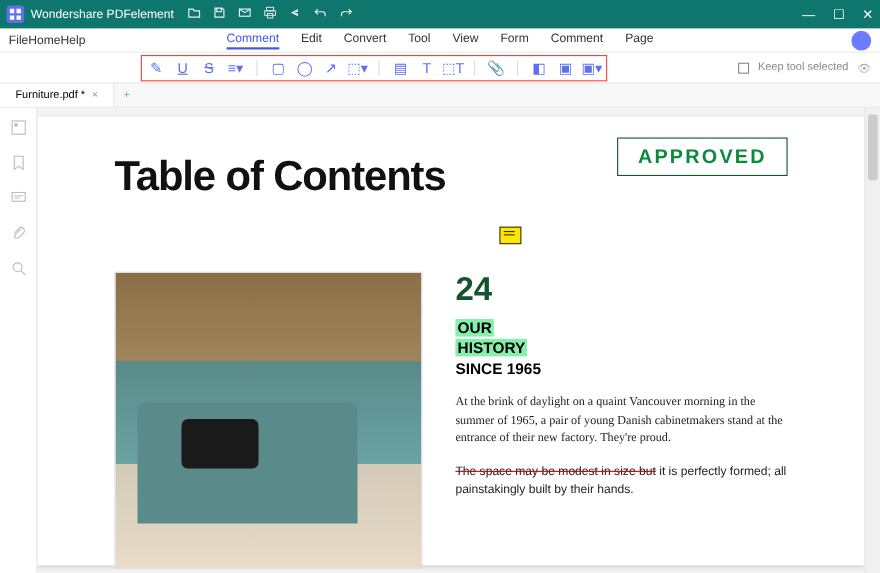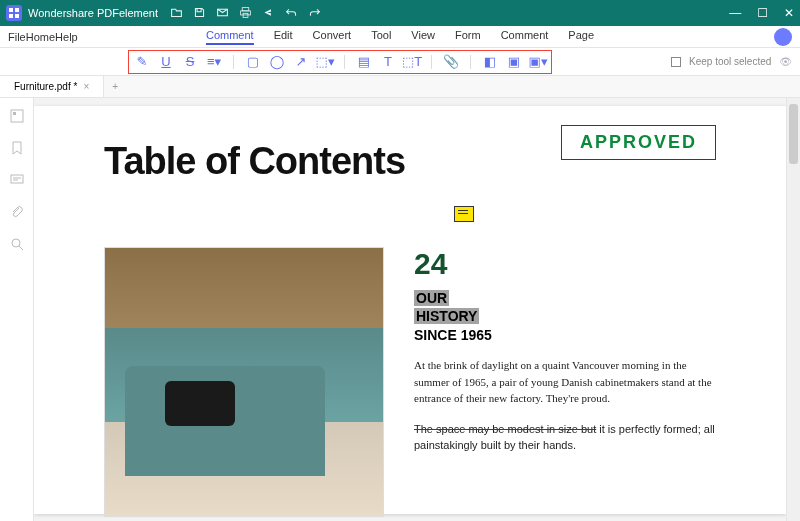--- a/index.html
+++ b/index.html
@@ -38,21 +38,21 @@
 .stamp{position:absolute;right:70px;top:19px;border:1px solid #14532d;padding:6px 18px;color:#0a8a3a;font-weight:700;font-size:18px;letter-spacing:2px}
 .note-icon{position:absolute;left:420px;top:100px;width:20px;height:16px;background:#ffe600;border:1px solid #333}
 .note-icon::before{content:"";position:absolute;left:3px;top:3px;width:10px;height:1px;background:#333;box-shadow:0 3px 0 #333}
 .content{display:flex;margin-top:64px;gap:30px}
 .photo{width:280px;height:270px;background:linear-gradient(180deg,#8b6f47 0%,#a0845c 30%,#5a8a8a 30%,#6ba3a3 65%,#d4c8b8 65%,#e8dcc8 100%);position:relative;border:1px solid #ddd}
 .sofa{position:absolute;left:20px;bottom:40px;width:200px;height:110px;background:#5a8a8a;border-radius:8px 8px 0 0}
 .pillow{position:absolute;left:60px;bottom:90px;width:70px;height:45px;background:#1a1a1a;border-radius:6px}
 .text-col{flex:1;padding-top:0}
 .big-num{font-size:30px;font-weight:900;color:#14532d;margin-bottom:8px}
 .hist{font-size:14px;font-weight:700;line-height:1.3}
-.hl{background:#a3a3a3;padding:0 2px}
+.hl{background:#86efac;padding:0 2px}
 .since{font-size:14px;font-weight:700;margin-top:2px}
 .body-text{font-family:Georgia,serif;font-size:11px;line-height:1.5;margin-top:14px;color:#222}
 .strike{text-decoration:line-through;text-decoration-color:#c00}
 .scrollbar{width:14px;background:#f0f0f0;border-left:1px solid #e5e5e5;position:relative}
 .scroll-thumb{position:absolute;top:6px;left:2px;right:2px;height:60px;background:#ccc;border-radius:3px}
 svg{width:100%;height:100%}
 </style>
 </head>
 <body>
 

